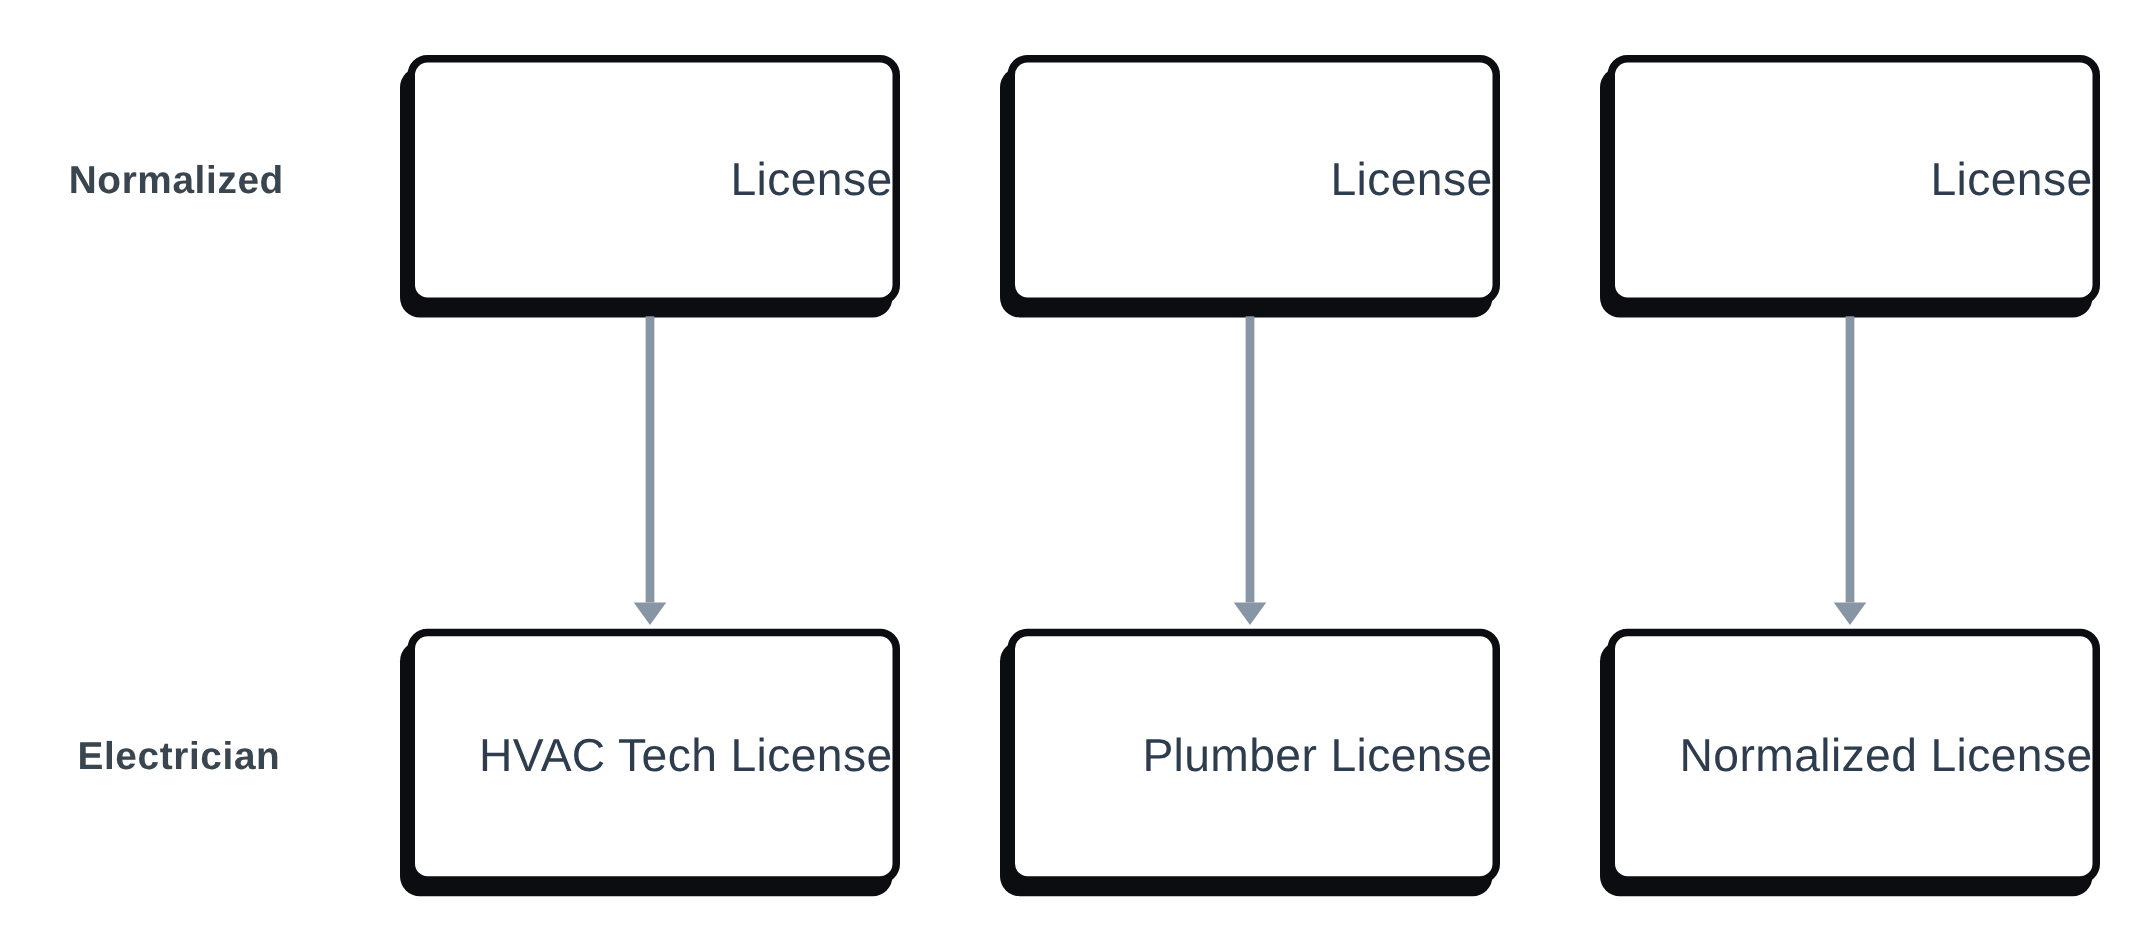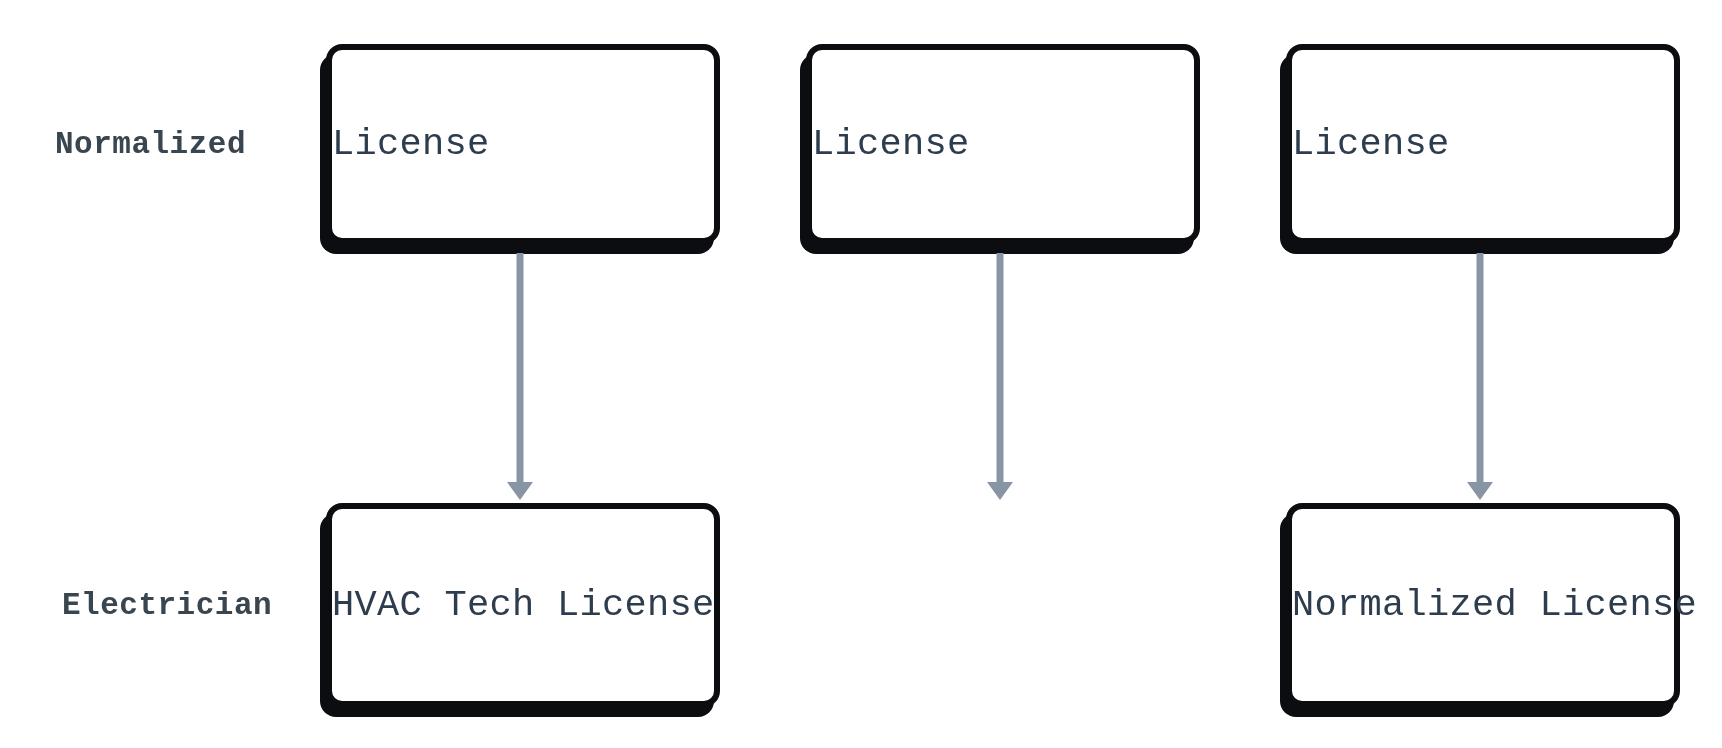--- a/index.html
+++ b/index.html
@@ -3,21 +3,21 @@
 <meta charset="utf-8">
 <style>
   :root {
     --box-fill: #ffffff;
     --box-border: #0b0d10;
     --box-text: #2e3d4e;
     --label-text: #39454f;
     --arrow: #8795a5;
     --background: #ffffff;
   }
-  * { box-sizing: border-box; font-family: Liberation Mono, monospace; }
+  * { box-sizing: border-box; }
   html, body { margin: 0; padding: 0; }
   body {
     width: 1722px;
     height: 748px;
     position: relative;
     background: var(--background);
     font-family: "Liberation Sans", "DejaVu Sans", sans-serif;
     overflow: hidden;
   }
   .canvas { position: absolute; inset: 0; }
@@ -36,21 +36,21 @@
 
   .node {
     position: absolute;
     width: 394px;
     background: var(--box-fill);
     border: 6px solid var(--box-border);
     border-radius: 16px;
     box-shadow: -6px 10px 0 var(--box-border);
     display: flex;
     align-items: center;
-    justify-content: flex-start;
+    justify-content: flex-end;
   }
   .node.top    { top: 44px;  height: 200px; }
   .node.bottom { top: 503px; height: 204px; }
   .col1 { left: 326px; }
   .col2 { left: 806px; }
   .col3 { left: 1286px; }
 
   .node-label {
     font-size: 37px;
     color: var(--box-text);
@@ -107,20 +107,23 @@
     <span class="node-label">HVAC Tech License</span>
   </div>
 
   <div class="node top col2">
     <span class="node-label">License</span>
   </div>
   <div class="arrow col2">
     <div class="arrow-shaft"></div>
     <div class="arrow-head"></div>
   </div>
+  <div class="node bottom col2">
+    <span class="node-label">Plumber License</span>
+  </div>
 
   <div class="node top col3">
     <span class="node-label">License</span>
   </div>
   <div class="arrow col3">
     <div class="arrow-shaft"></div>
     <div class="arrow-head"></div>
   </div>
   <div class="node bottom col3">
     <span class="node-label">Normalized License</span>

